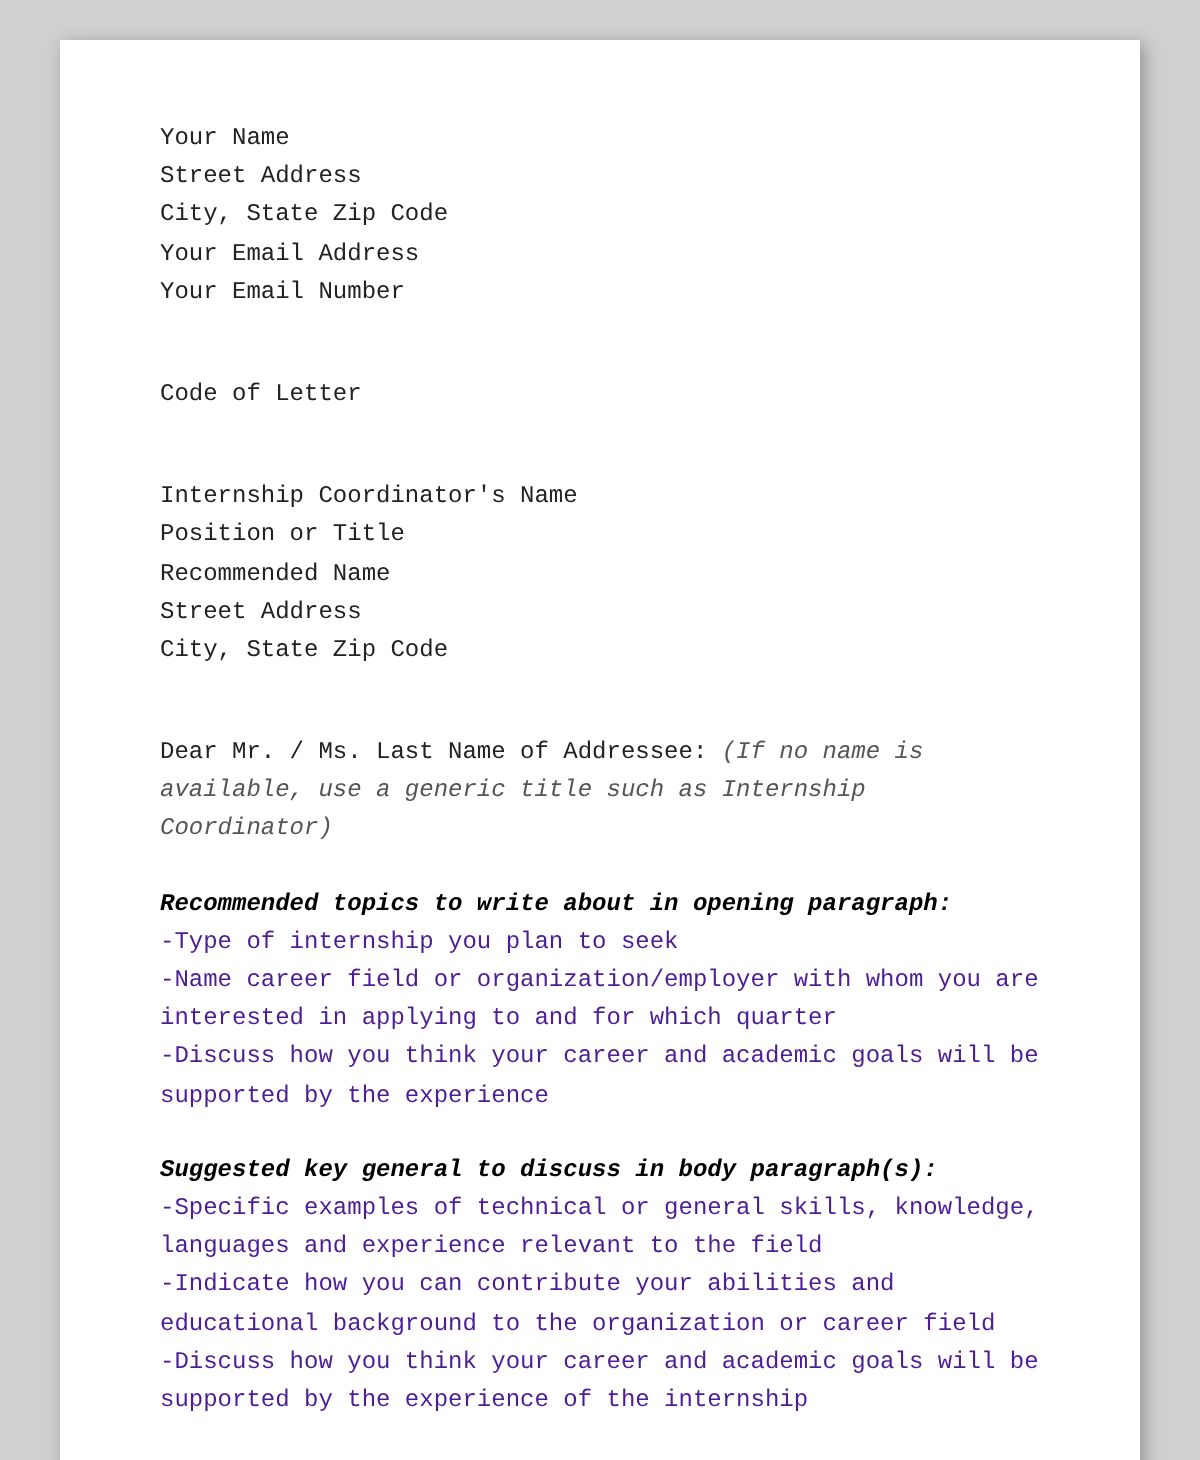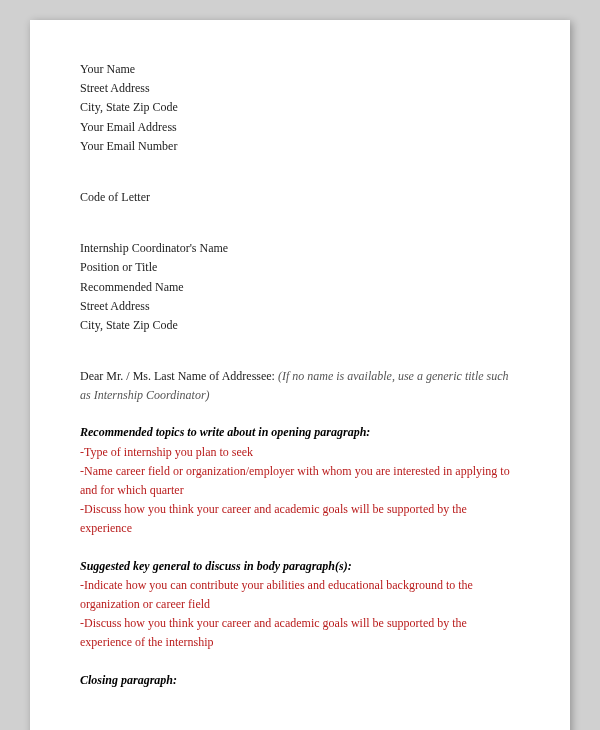--- a/index.html
+++ b/index.html
@@ -12,28 +12,28 @@
       padding: 20px;
       font-family: 'Times New Roman', Times, serif;
     }
     .page {
       background: #ffffff;
       width: 540px;
       min-height: 700px;
       padding: 40px 50px;
       box-shadow: 2px 2px 8px rgba(0,0,0,0.3);
     }
-    .section { margin-bottom: 18px; }
+    .section { margin-bottom: 18px; font-family: Liberation Mono, monospace; }
     .line {
       font-size: 12px;
       color: #222;
       line-height: 1.6;
     }
     .red {
-      color: #b91c1c;
+      color: #4c1d95;
     }
     .bold-italic {
       font-weight: bold;
       font-style: italic;
       font-size: 12px;
       color: #000000;
       line-height: 1.6;
     }
     .italic-gray {
       font-style: italic;
@@ -80,20 +80,21 @@
 
   <div class="section">
     <div class="bold-italic">Recommended topics to write about in opening paragraph:</div>
     <div class="line red">-Type of internship you plan to seek</div>
     <div class="line red">-Name career field or organization/employer with whom you are interested in applying to and for which quarter</div>
     <div class="line red">-Discuss how you think your career and academic goals will be supported by the experience</div>
   </div>
 
   <div class="section">
     <div class="bold-italic">Suggested key general to discuss in body paragraph(s):</div>
+    <div class="line red">-Specific examples of technical or general skills, knowledge, languages and experience relevant to the field</div>
     <div class="line red">-Indicate how you can contribute your abilities and educational background to the organization or career field</div>
     <div class="line red">-Discuss how you think your career and academic goals will be supported by the experience of the internship</div>
   </div>
 
   <div class="section">
     <div class="bold-italic">Closing paragraph:</div>
 
   </div>
 
 </div>

